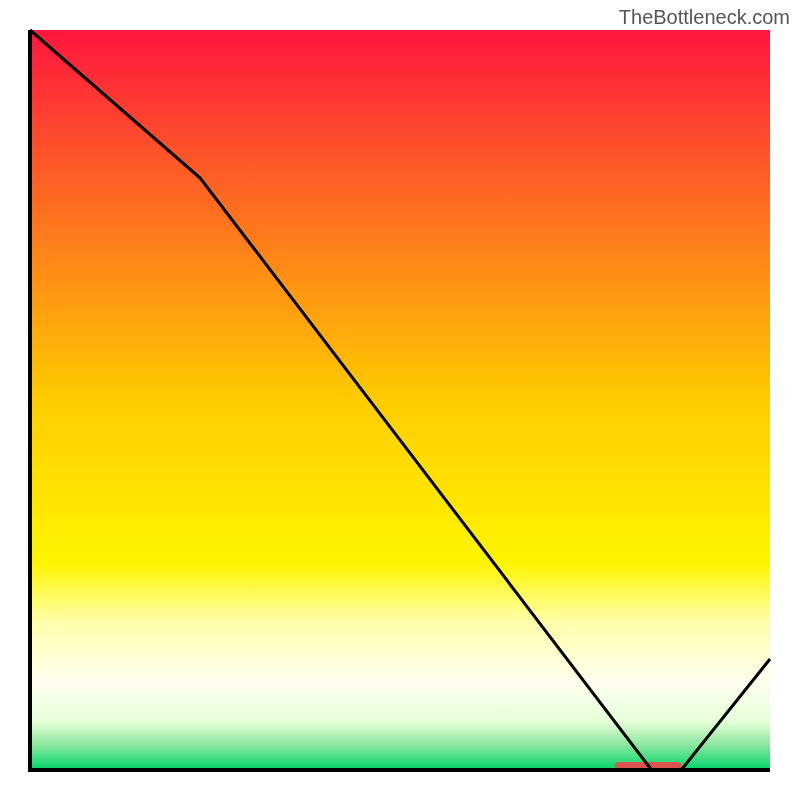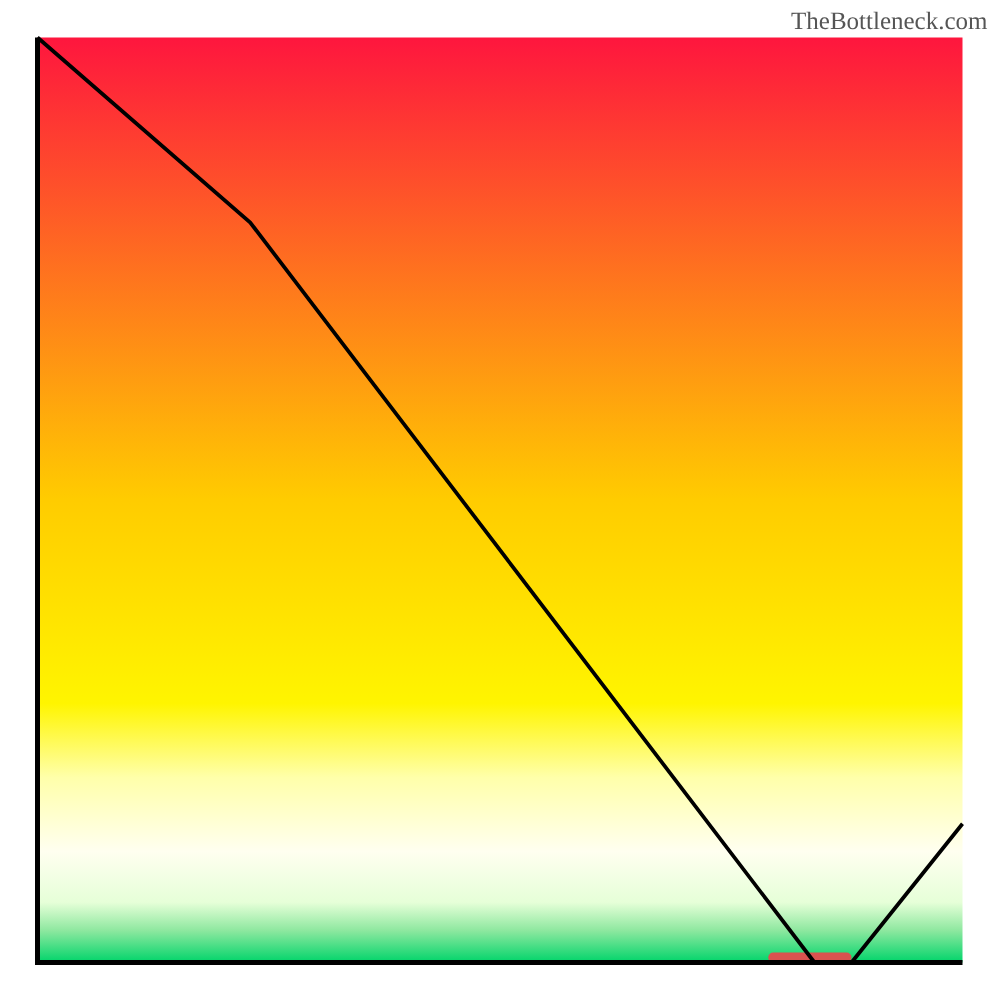--- a/index.html
+++ b/index.html
@@ -1,21 +1,21 @@
 <!DOCTYPE html>
 <html><head>
 <meta charset="utf-8">
 <style>
   * { margin: 0; padding: 0; box-sizing: border-box; }
   html, body { width: 800px; height: 800px; background: #fff; }
   .wrap { position: relative; width: 800px; height: 800px; }
   .attribution {
     position: absolute;
     top: 6px; right: 10px;
-    font-family: Liberation Serif, serif;
+    font-family: Liberation Sans, sans-serif;
     font-size: 20px;
     color: #555;
     font-weight: 500;
   }
   svg { display: block; }
 </style>
 </head>
 <body>
 
 <div class="wrap">

